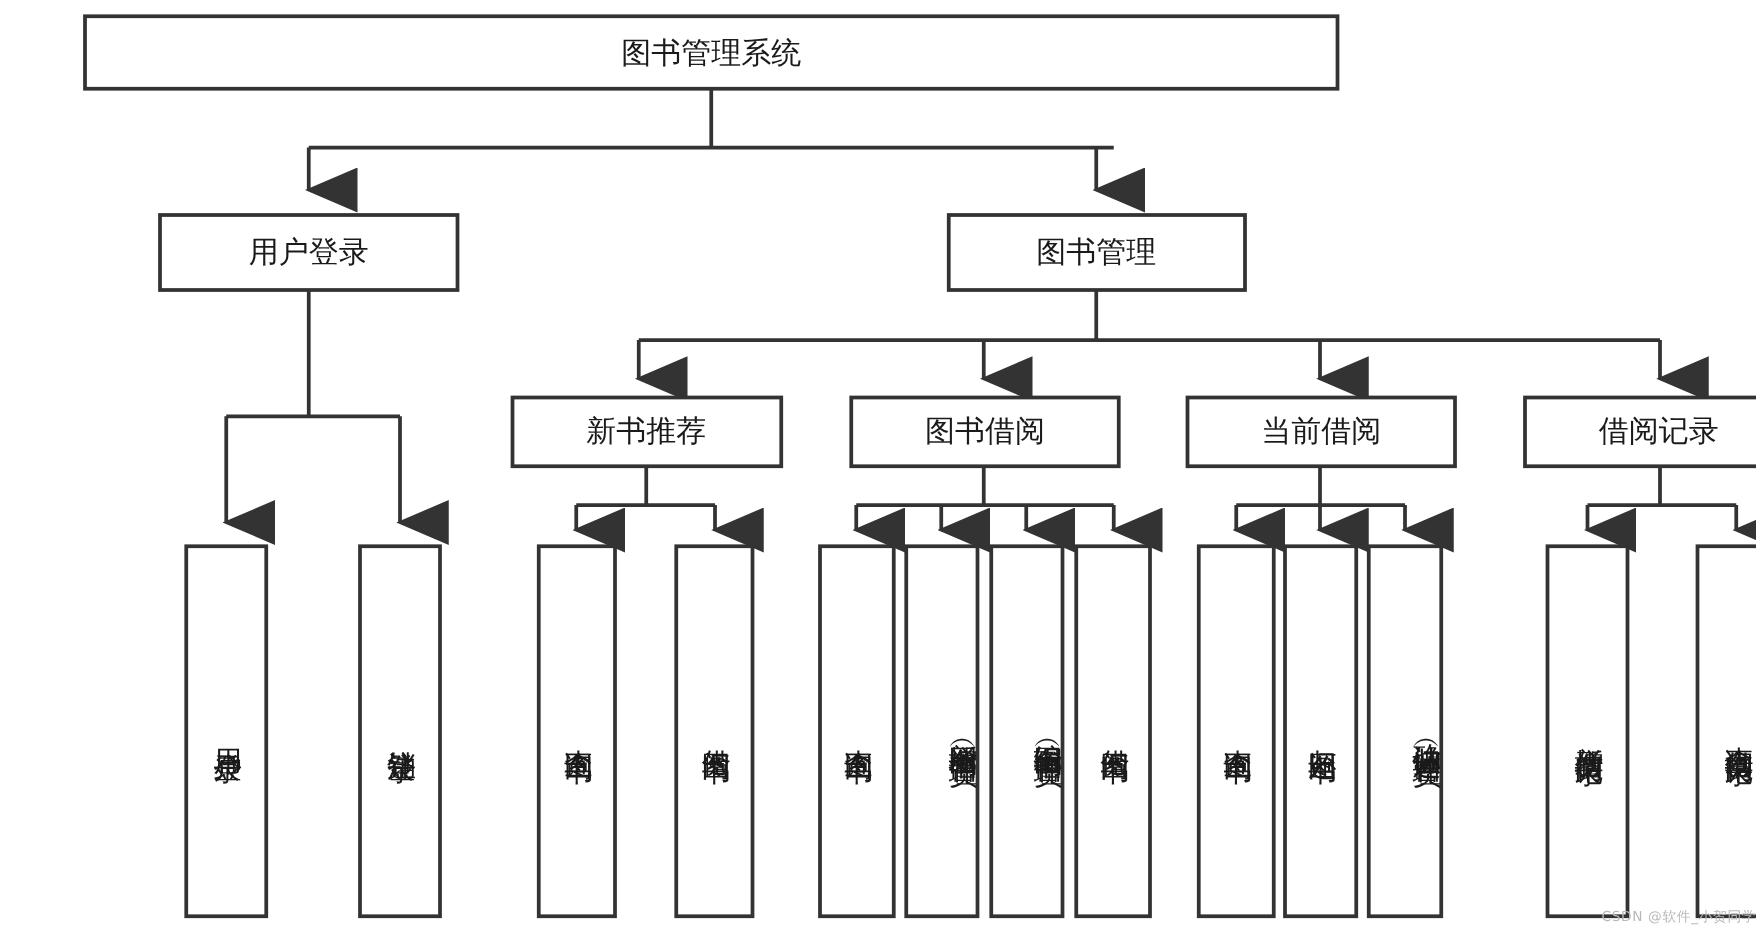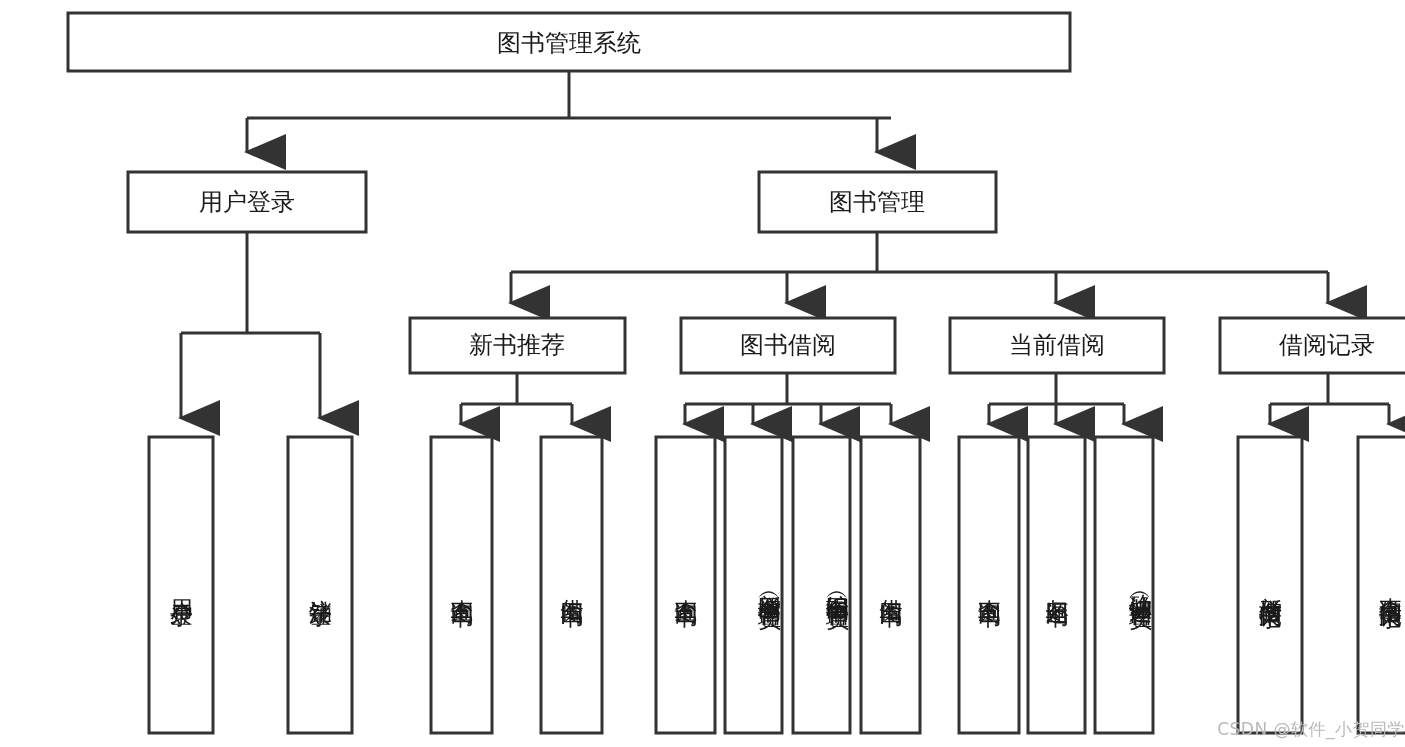--- a/index.html
+++ b/index.html
@@ -70,21 +70,21 @@
     letter-spacing: 2px;
     white-space: nowrap;
     text-align: center;
     pointer-events: none;
   }
   #watermark {
     position: absolute;
     right: 8px;
     bottom: 6px;
     font-family: "DejaVu Sans", "Liberation Sans", sans-serif;
-    font-size: 17px;
+    font-size: 11px;
     color: #b9b9b9;
     letter-spacing: 0.5px;
     white-space: nowrap;
   }
 </style>
 </head>
 <body>
 
 <div id="diagram-root">
 

